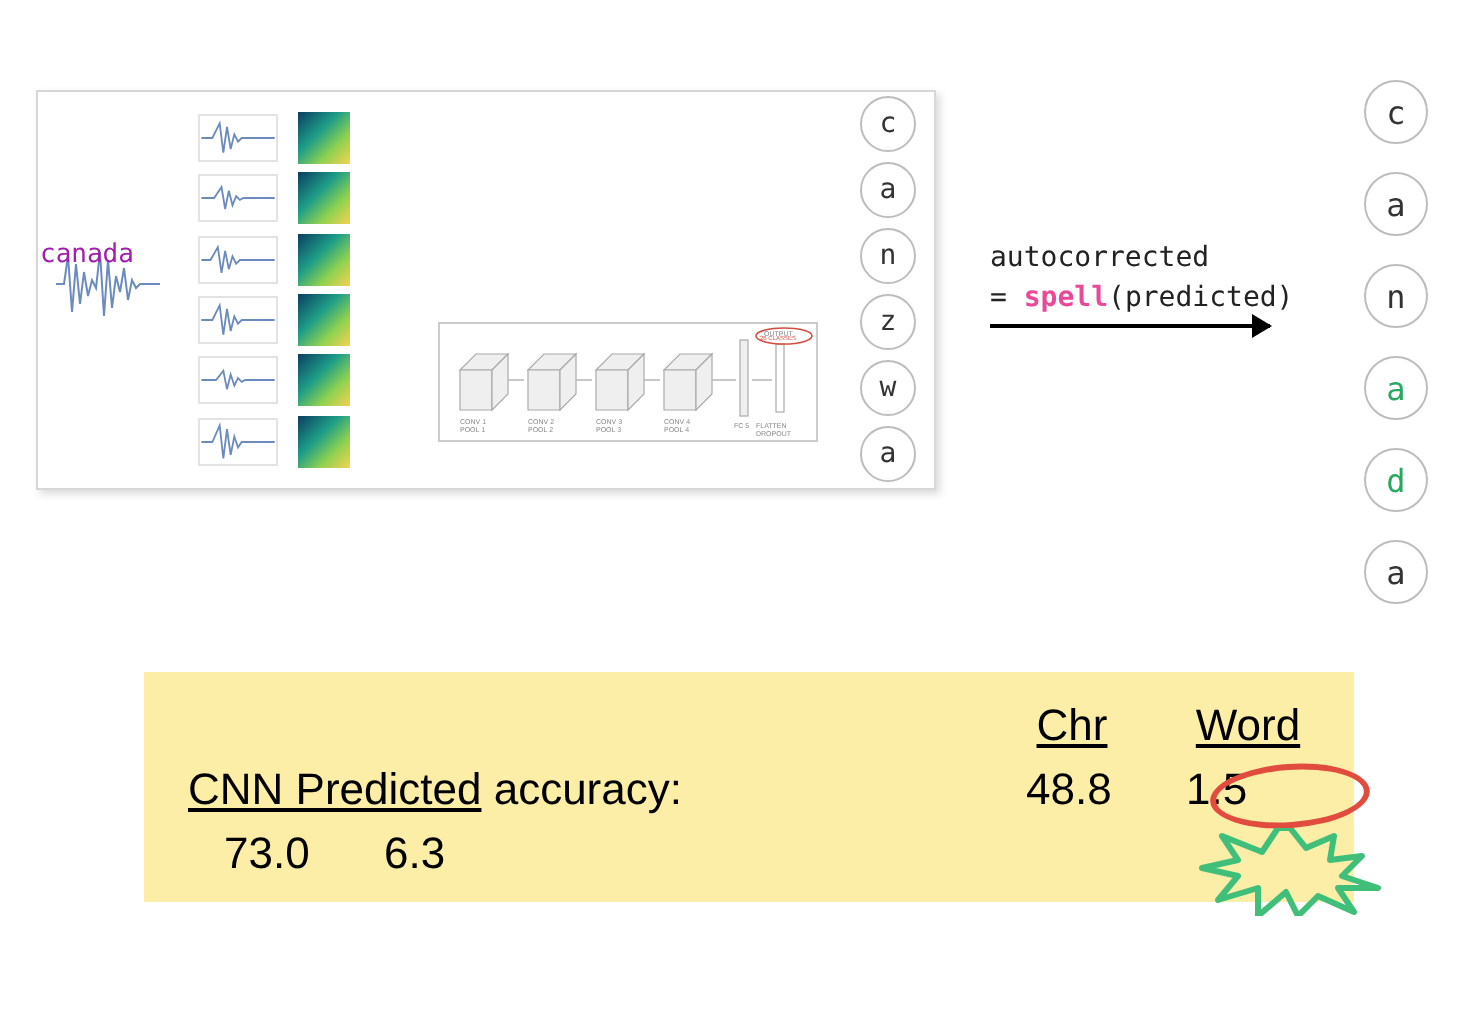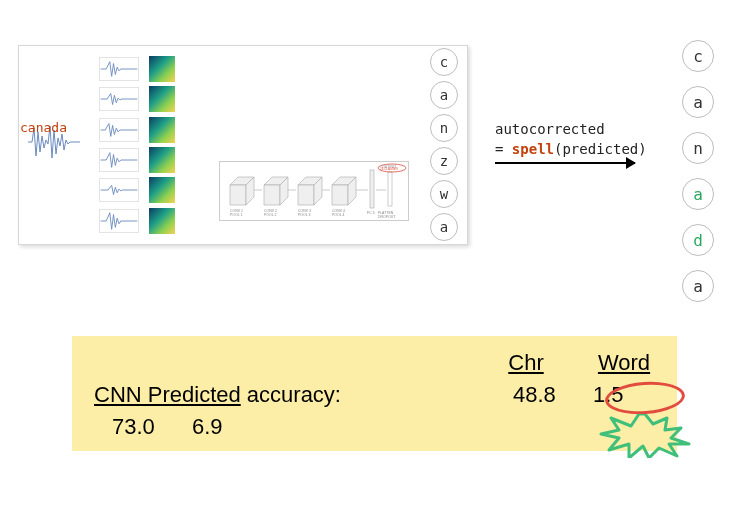--- a/index.html
+++ b/index.html
@@ -26,21 +26,21 @@
   }
   .rows { display: flex; flex-direction: column; gap: 0px; height: 100%; justify-content: space-around; }
   .row { display: flex; align-items: center; gap: 10px; height: 30px; position: relative; }
 
   .input-label {
     position: absolute;
     left: 20px;
     top: 120px;
     font-family: ui-monospace, Menlo, monospace;
     font-size: 13px;
-    color: #c2410c;
+    color: #a21caf;
     z-index: 5;
   }
 
   .big-waveform {
     position: absolute;
     left: 28px;
     top: 118px;
     width: 52px;
     height: 48px;
     z-index: 2;
@@ -93,21 +93,21 @@
 
   .arrow-label {
     position: absolute;
     left: 495px;
     top: 120px;
     font-family: ui-monospace, Menlo, monospace;
     font-size: 14px;
     color: #222;
     line-height: 1.4;
   }
-  .arrow-label .fn { color: #c2410c; font-weight: bold; }
+  .arrow-label .fn { color: #ec4899; font-weight: bold; }
   .arrow {
     position: absolute;
     left: 495px;
     top: 162px;
     width: 140px;
     height: 2px;
     background: #000;
   }
   .arrow::after {
     content: "";
@@ -140,21 +140,21 @@
     left: 72px;
     top: 336px;
     width: 605px;
     height: 115px;
     background: #fceea7;
     padding: 14px 22px 14px 22px;
   }
   .results-header {
     display: flex;
     justify-content: flex-end;
-    gap: 36px;
+    gap: 26px;
     font-size: 22px;
   }
   .results-header span {
     text-decoration: underline;
     width: 62px;
     text-align: center;
   }
   .results-row {
     display: flex;
     align-items: center;
@@ -324,21 +324,21 @@
   </div>
   <div class="results-row">
     <div class="label">
       <span class="u">CNN Predicted</span><span> accuracy:</span>
     </div>
     <div class="val">48.8</div>
     <div class="val">1.5</div>
   </div>
   <div class="results-row">
     <div class="val">73.0</div>
-    <div class="val">6.9</div>
+    <div class="val">6.3</div>
   </div>
 
   <div class="red-oval"></div>
 
   <svg class="green-burst" viewBox="0 0 92 44">
     <polygon points="46,0 54,10 68,4 66,16 82,14 72,24 90,30 70,30 78,42 60,34 50,44 44,32 30,44 30,30 10,36 20,24 2,20 20,16 12,4 32,12 40,0" fill="none" stroke="#3fbf7a" stroke-width="3" stroke-linejoin="round"></polygon>
   </svg>
 </div>
 
 </body></html>

